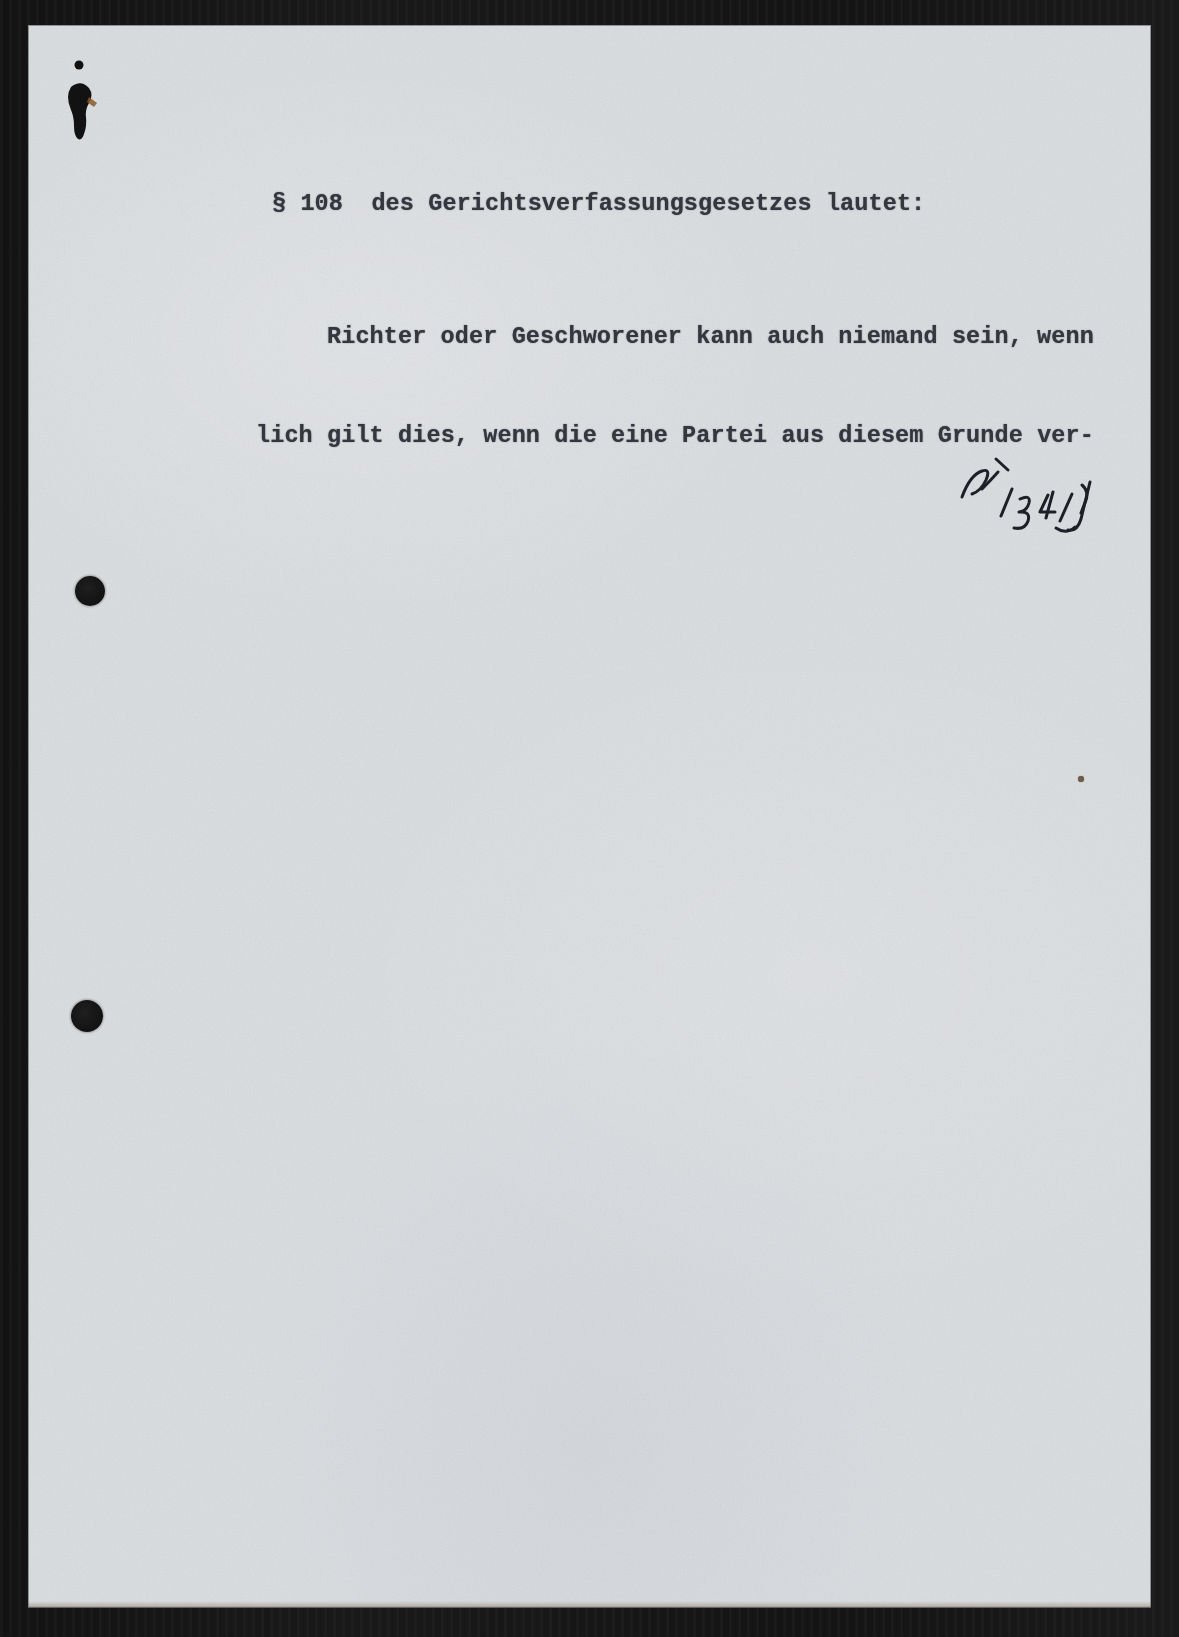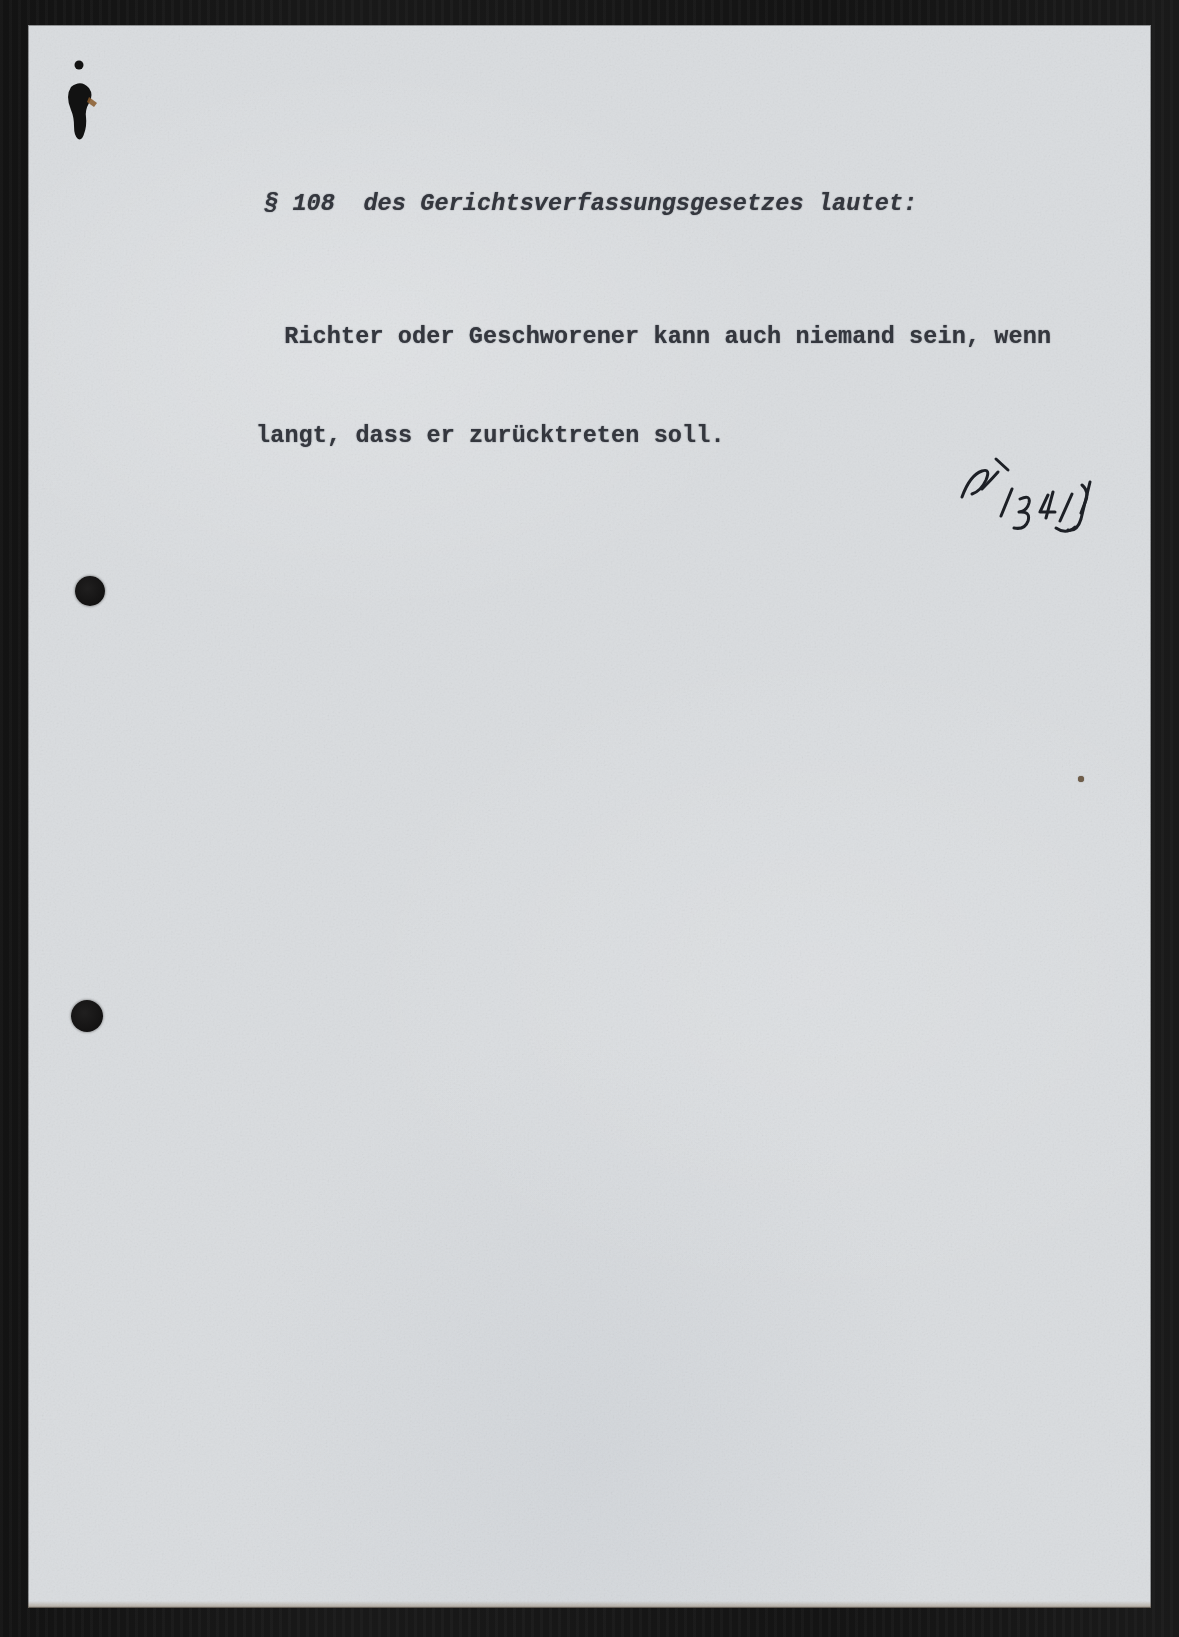--- a/index.html
+++ b/index.html
@@ -50,21 +50,21 @@
   
   .typed{
     position:absolute;left:228px;top:0;width:880px;
     color:var(--ink);
     font-weight:bold;
     font-size:23.5px;line-height:33px;
     letter-spacing:0.1px;
     text-shadow:0 0 1px rgba(52,56,64,0.65), 0 0 2px rgba(52,56,64,0.18);
     white-space:pre;
   }
-  .heading-line{position:absolute;left:8px;top:162px;font-style:italic;}
+  .heading-line{position:absolute;left:16px;top:162px;}
   .body-block{position:absolute;left:0;top:229px;}
   .body-block .line{white-space:pre;}
   .line.first{ text-indent:2ch;text-align:right; }
   
   .ink-blot{position:absolute;left:30px;top:30px;}
   
   .handwriting{position:absolute;left:920px;top:424px;}
   
   .speck{
     position:absolute;left:1050px;top:751px;width:6px;height:6px;border-radius:50%;
@@ -95,21 +95,21 @@
     <path d="M31,42 l8,6 l-3,4 l-7,-5 z" fill="#8a5a2b" opacity="0.85"></path>
   </svg>
 
   <div class="hole hole-top"></div>
   <div class="hole hole-bottom"></div>
 
   <div class="typed">
     <div class="heading-line">§ 108  des Gerichtsverfassungsgesetzes lautet:</div>
     <div class="body-block">
       <div class="line first">Richter oder Geschworener kann auch niemand sein, wenn</div>
-      <div class="line">langt, dass er zurücktreten soll.</div>
+      <div class="line">lich gilt dies, wenn die eine Partei aus diesem Grunde ver-</div>
     </div>
   </div>
 
   <svg class="handwriting" role="img" width="160" height="100" viewBox="0 0 160 100" xmlns="http://www.w3.org/2000/svg" fill="none" stroke="#1d2026" stroke-width="3" stroke-linecap="round" stroke-linejoin="round" aria-label="10/34/4">
 
     <path d="M14,48 q8,-22 20,-26 q9,-3 4,9 q-5,11 -14,14"></path>
     <path d="M34,40 q9,-9 16,-17"></path>
     <path d="M48,10 l12,11"></path>
 
     <path d="M64,40 l-11,27"></path>

